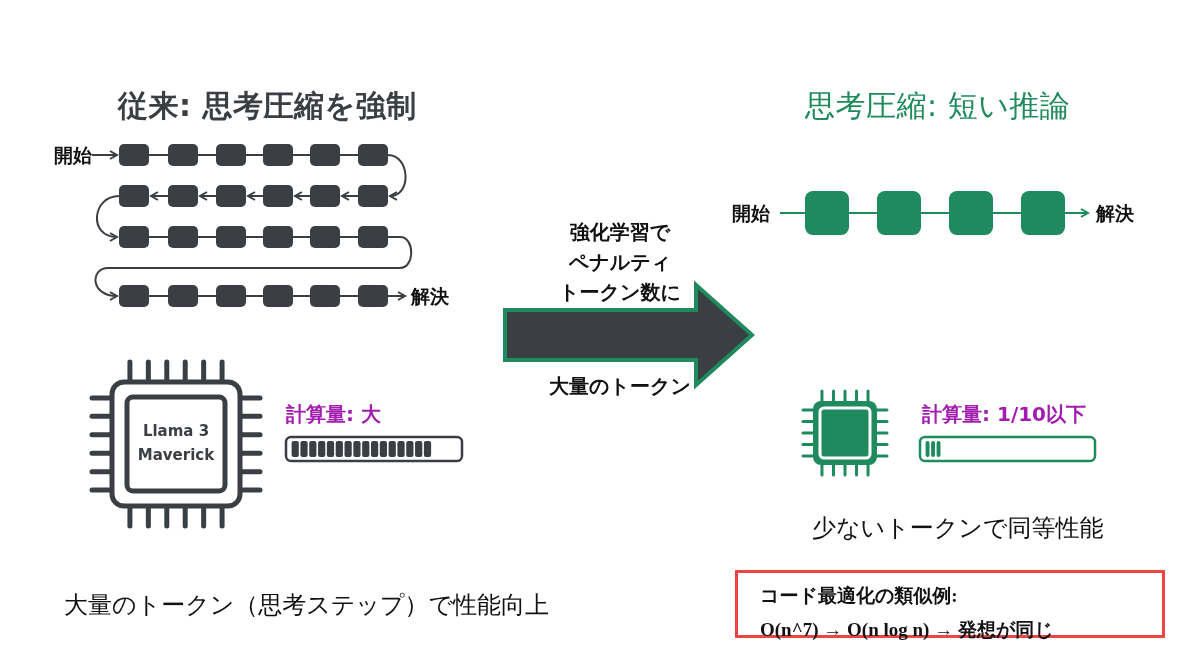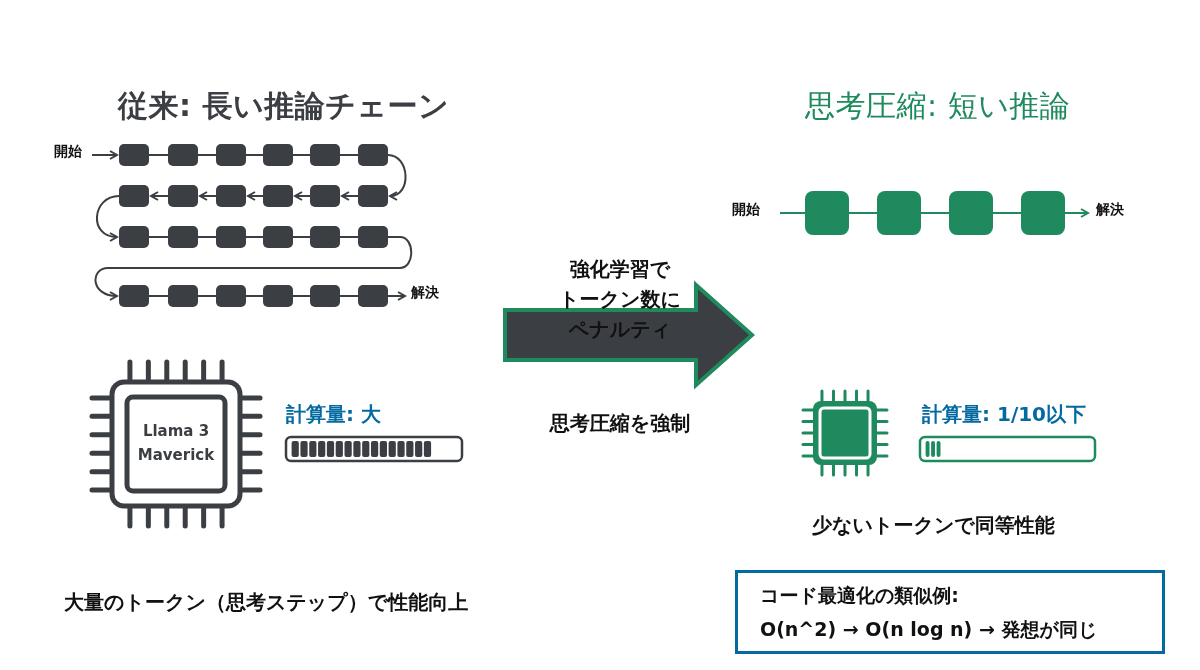--- a/index.html
+++ b/index.html
@@ -1,26 +1,26 @@
 <!DOCTYPE html>
 <html><head>
   <meta charset="utf-8">
   <style>
     html, body { margin: 0; padding: 0; background: #ffffff; }
     body { width: 1200px; height: 670px; position: relative; overflow: hidden;
            font-family: "DejaVu Sans", "Liberation Sans", sans-serif; color: #1a1a1a; }
     .abs { position: absolute; }
     .title-left { left: 118px; top: 86px; font-size: 30px; font-weight: bold; color: #3b3e42; letter-spacing: 0.5px; white-space: nowrap; }
     .title-right { left: 805px; top: 86px; font-size: 30px; font-weight: normal; color: #1f8a5e; letter-spacing: 0.5px; white-space: nowrap; }
-    .lbl { font-size: 14px; font-weight: bold; color: #111; white-space: nowrap; font-family: Liberation Mono, monospace; }
-    .mid-text { font-size: 20px; font-weight: bold; color: #111; text-align: center; line-height: 30px; white-space: nowrap; margin-top: 37px; }
-    .caption { font-size: 20px; font-weight: bold; color: #111; white-space: nowrap; }
-    .compute { font-size: 20px; font-weight: bold; color: #0369a1; white-space: nowrap; }
+    .lbl { font-size: 19px; font-weight: bold; color: #111; white-space: nowrap; font-family: Liberation Mono, monospace; }
+    .mid-text { font-size: 20px; font-weight: bold; color: #111; text-align: center; line-height: 30px; white-space: nowrap; }
+    .caption { font-size: 24px; font-weight: normal; color: #111; white-space: nowrap; }
+    .compute { font-size: 20px; font-weight: bold; color: #a21caf; white-space: nowrap; }
     .chip-text { font-size: 15px; color: #3b3e42; text-align: center; line-height: 24px; font-weight: bold; }
-    .analogy-box { left: 735px; top: 570px; width: 430px; height: 84px; border: 3px solid #0369a1; box-sizing: border-box; background: #fff; }
+    .analogy-box { left: 735px; top: 570px; width: 430px; height: 68px; border: 3px solid #ef4444; box-sizing: border-box; background: #fff; font-family: Liberation Serif, serif; }
     .analogy-title { left: 22px; top: 10px; font-size: 19px; font-weight: bold; color: #111; white-space: nowrap; }
     .analogy-line { left: 22px; top: 44px; font-size: 19px; font-weight: bold; color: #111; white-space: nowrap; }
     svg { position: absolute; left: 0; top: 0; }
   </style>
 </head>
 <body>
 
 <svg id="diagram" width="1200" height="670">
   <defs>
     <marker id="arrowDark" markerWidth="10" markerHeight="10" refX="8" refY="5" orient="auto" markerUnits="userSpaceOnUse">
@@ -176,40 +176,40 @@
     </g>
 
   <g id="right-bar">
       <rect x="920" y="437" width="175" height="24" rx="5" fill="#ffffff" stroke="#1f8a5e" stroke-width="2.5"></rect>
       <rect x="925.6" y="441" width="3.9" height="16" rx="2" fill="#1f8a5e"></rect>
       <rect x="931.1" y="441" width="3.9" height="16" rx="2" fill="#1f8a5e"></rect>
       <rect x="936.6" y="441" width="3.9" height="16" rx="2" fill="#1f8a5e"></rect>
     </g>
 </svg>
 
-<div class="abs title-left">従来: 長い推論チェーン</div>
+<div class="abs title-left">従来: 思考圧縮を強制</div>
 <div class="abs lbl" style="left:54px; top:143px;">開始</div>
 <div class="abs lbl" style="left:411px; top:284px;">解決</div>
 
 <div class="abs chip-text" style="left:130px; top:419px; width:92px;">
   <div>Llama 3</div>
   <div>Maverick</div>
 </div>
 <div class="abs compute" style="left:286px; top:401px;">計算量: 大</div>
 <div class="abs caption" style="left:64px; top:545px;margin-top:44px;">大量のトークン（思考ステップ）で性能向上</div>
 
 <div class="abs mid-text" style="left:520px; top:217px; width:200px;">
   <div>強化学習で</div>
+  <div>ペナルティ</div>
   <div>トークン数に</div>
-  <div>ペナルティ</div>
 </div>
-<div class="abs mid-text" style="left:520px; top:371px; width:200px;">思考圧縮を強制</div>
+<div class="abs mid-text" style="left:520px; top:371px; width:200px;">大量のトークン</div>
 
 <div class="abs title-right">思考圧縮: 短い推論</div>
 <div class="abs lbl" style="left:732px; top:201px;">開始</div>
 <div class="abs lbl" style="left:1096px; top:201px;">解決</div>
 <div class="abs compute" style="left:922px; top:401px;text-align:right;">計算量: 1/10以下</div>
 <div class="abs caption" style="left:812px; top:512px;">少ないトークンで同等性能</div>
 
 <div class="abs analogy-box">
   <div class="abs analogy-title">コード最適化の類似例:</div>
-  <div class="abs analogy-line">O(n^2)  →  O(n log n)  →  発想が同じ</div>
+  <div class="abs analogy-line">O(n^7)  →  O(n log n)  →  発想が同じ</div>
 </div>
 
 </body></html>

